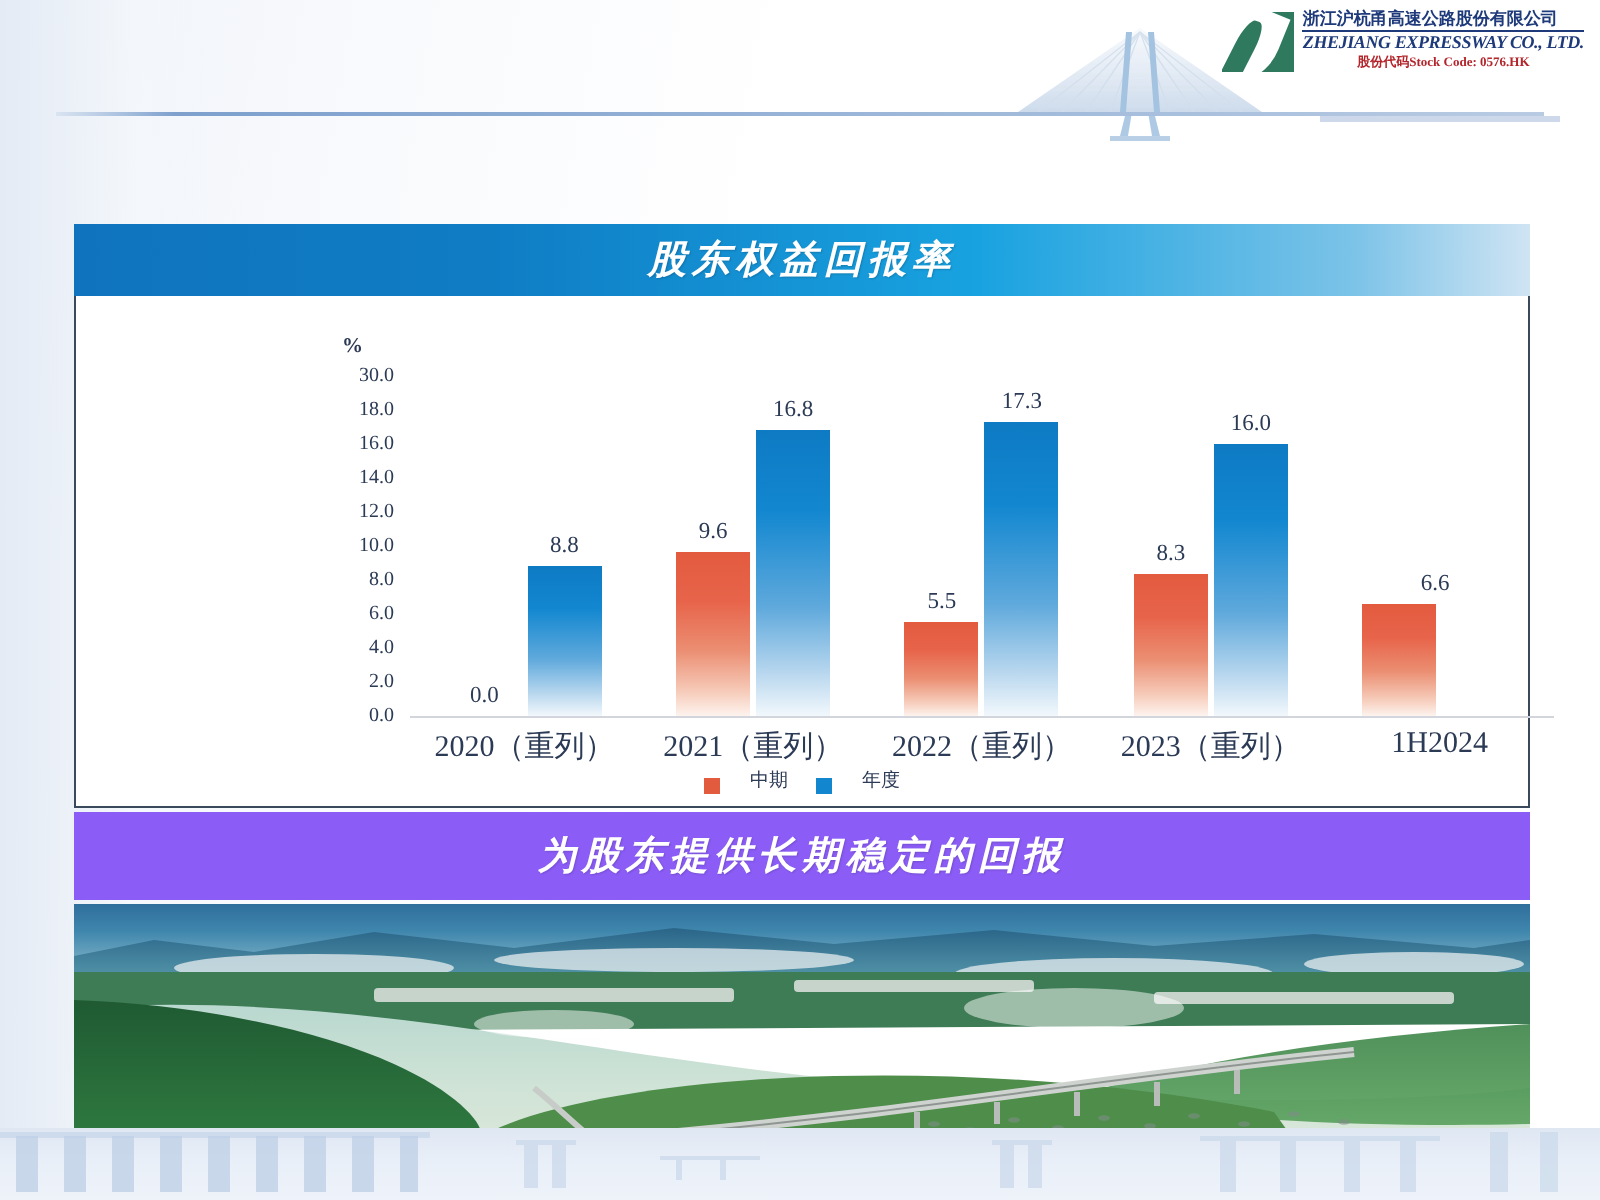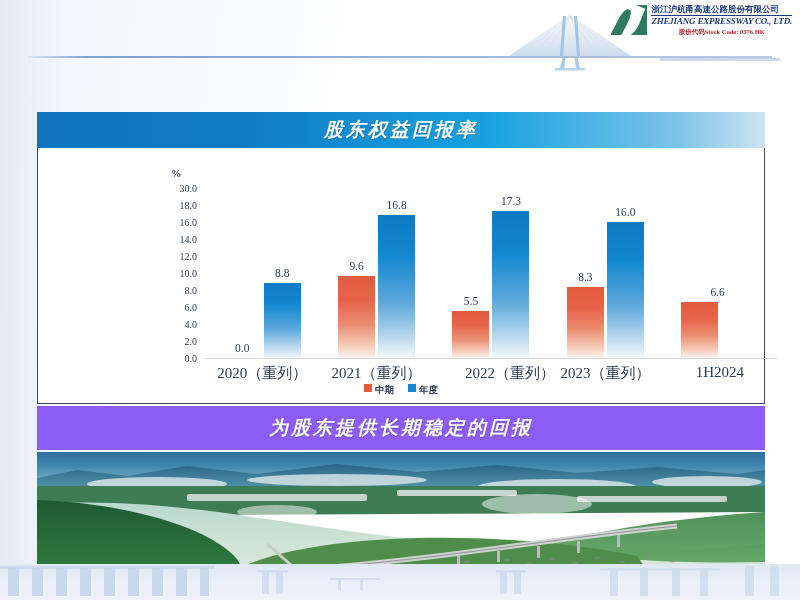--- a/index.html
+++ b/index.html
@@ -50,21 +50,21 @@
 
   
   .bridge-mark {
     position: absolute; left: 505px; top: 6px; width: 130px; height: 70px;
     opacity: 0.95;
   }
 
   
   .logo-wrap {
     position: absolute; right: 8px; top: 5px;
-    display: flex; align-items: flex-start; gap: 4px;
+    display: flex; align-items: flex-end; gap: 4px;
   }
   .logo-mark {
     width: 36px; height: 30px;
     background: #2f7a5f;
     position: relative; overflow: hidden;
     flex: none;
   }
   .logo-mark::before {
     content: ""; position: absolute; left: -6px; top: -4px;
     width: 34px; height: 40px;
@@ -165,21 +165,21 @@
     position: absolute; top: 2px;
     font-size: 15px; color: #2b3a55;
     text-align: center; white-space: nowrap;
     transform: translateX(-50%);
   }
 
   .legend {
     position: absolute; left: 0; top: 236px; width: 728px;
     display: flex; justify-content: center; align-items: center; gap: 14px;
   }
-  .legend-item { display: flex; align-items: flex-start; gap: 3px; font-weight: bold; }
+  .legend-item { display: flex; align-items: flex-end; gap: 15px; }
   .legend-swatch { width: 8px; height: 8px; display: inline-block; }
   .sw-interim { background: #e35b3f; }
   .sw-annual  { background: #1287d0; }
   .legend-text { font-size: 9.5px; color: #2b3a55; }
 
   
   .banner {
     position: absolute; left: 37px; top: 406px; width: 728px; height: 44px;
     background: #8b5cf6;
     display: flex; align-items: center; justify-content: center;
@@ -298,21 +298,21 @@
         <div class="bar-label" style="left: 77.2px; bottom: 140px;">16.0</div>
       </div>
       <div class="group" style="left: 457.6px; width: 114.4px;">
         <div class="bar bar-interim" style="left: 18.7px; width: 37px; height: 56.1px;"></div>
         <div class="bar-label" style="left: 55px; bottom: 60.1px;">6.6</div>
       </div>
     </div>
   <div class="xlabels" id="xlabels">
       <div class="xlabel" style="left: 57.2px;">2020（重列）</div>
       <div class="xlabel" style="left: 171.6px;">2021（重列）</div>
-      <div class="xlabel" style="left: 286px; margin-left: 19px;">2022（重列）</div>
+      <div class="xlabel" style="left: 286px;">2022（重列）</div>
       <div class="xlabel" style="left: 400.4px;">2023（重列）</div>
       <div class="xlabel" style="left: 514.8px;">1H2024</div>
     </div>
   <div class="legend" id="legend">
       <div class="legend-item">
         <span class="legend-swatch sw-interim"></span>
         <span class="legend-text">中期</span>
       </div>
       <div class="legend-item">
         <span class="legend-swatch sw-annual"></span>

